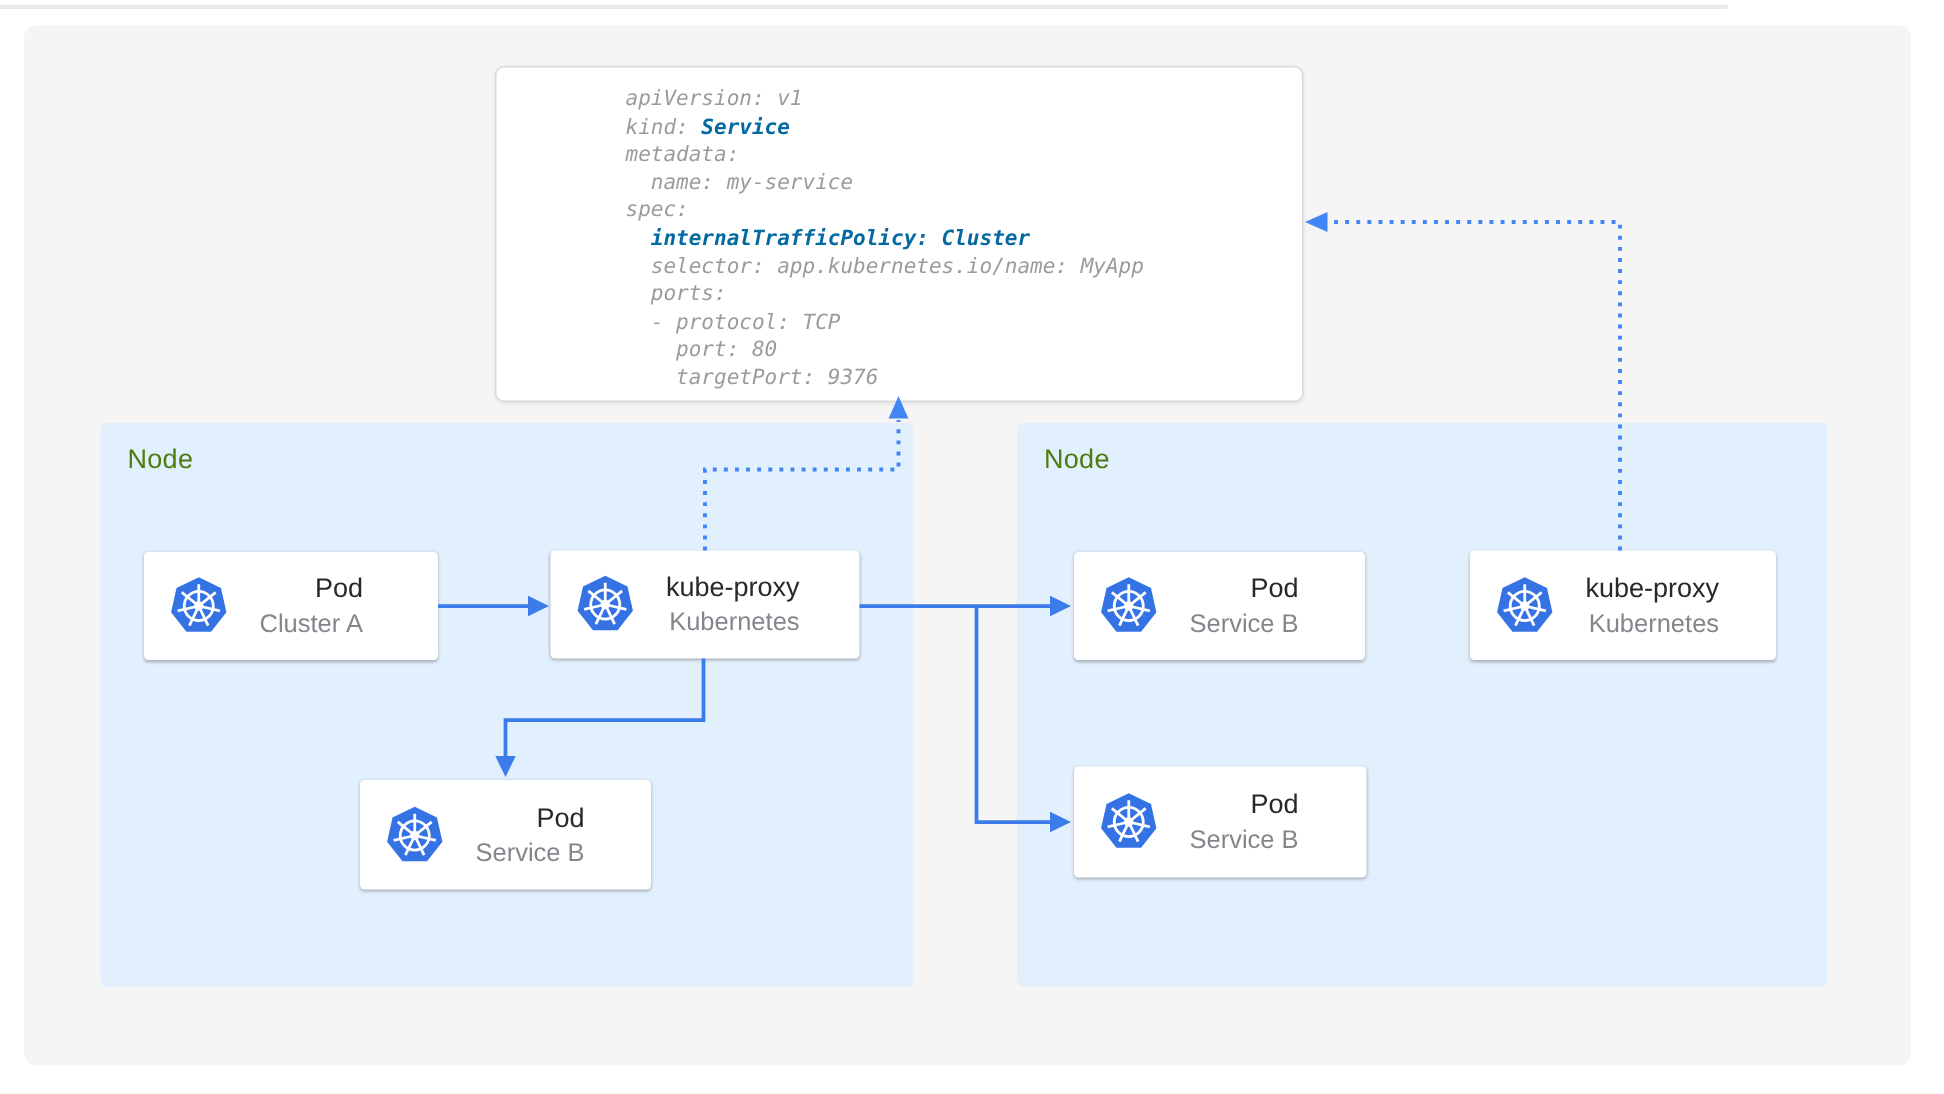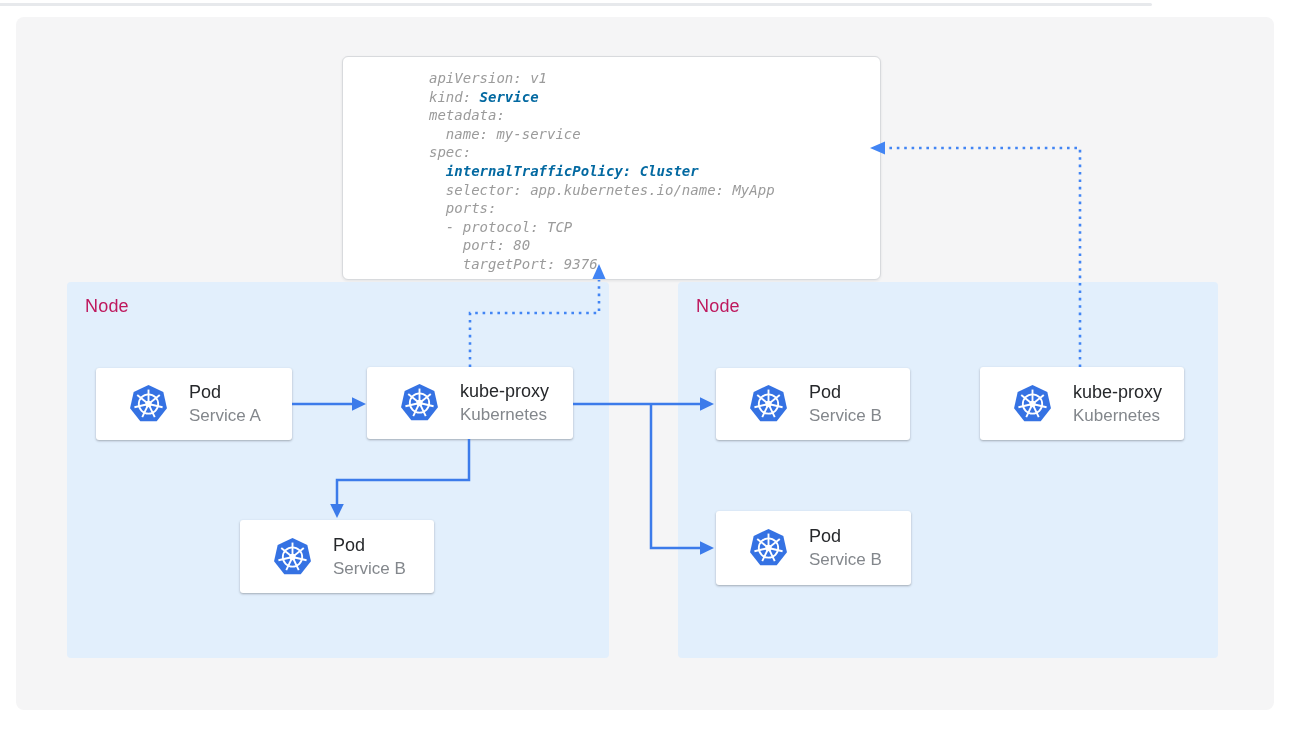--- a/index.html
+++ b/index.html
@@ -10,48 +10,48 @@
   }
   .top-rule{
     position:absolute;left:-8px;top:3px;width:1160px;height:3px;
     background:#e7e9ec;border-radius:3px;
   }
   .panel{
     position:absolute;left:16px;top:17px;width:1258px;height:693px;
     background:#f5f5f6;border-radius:8px;
   }
   .code-panel{
-    position:absolute;left:330px;top:56px;width:539px;height:224px;
+    position:absolute;left:330px;top:44px;width:539px;height:224px;
     background:#ffffff;border:1px solid #d8dadd;border-radius:6px;
     box-shadow:0 1px 3px rgba(0,0,0,0.08);
     box-sizing:border-box;
-    margin-left:12px;
   }
   .code-lines{
     position:absolute;left:86px;top:12px;
     font-family:"DejaVu Sans Mono","Liberation Mono",monospace;
     font-style:italic;font-size:14px;line-height:18.6px;
     color:#9b9b9b;white-space:pre;
   }
   .code-bold{font-weight:bold;color:#0369a1;}
   .node-box{
     position:absolute;top:282px;width:542px;height:376px;
     background:#e2effc;border-radius:4px;
   }
   .node-box.left{left:67px;}
   .node-box.right{left:678px;width:540px;}
   .node-label{
     position:absolute;left:18px;top:14px;
-    font-size:18px;color:#be185d;letter-spacing:.2px;
+    font-size:18px;color:#4d7c0f;letter-spacing:.2px;
   }
   .card{
     position:absolute;background:#ffffff;border-radius:3px;
     box-shadow:0 1px 2px rgba(60,64,67,.28),0 1px 3px rgba(60,64,67,.13);
     display:flex;align-items:center;box-sizing:border-box;
-    padding-left:32px;
+    padding-left:16px;
+    text-align:right;
   }
   .k8s-icon{width:41px;height:42px;flex:0 0 41px;display:block;}
   .card-text{margin-left:20px;}
   .card-title{font-size:18px;color:#26282b;line-height:22px;}
   .card-subtitle{font-size:17px;color:#83878c;line-height:22px;margin-top:2px;}
   .arrow-layer{position:absolute;left:0;top:0;pointer-events:none;}
   .hidden-defs{position:absolute;width:0;height:0;overflow:hidden;}
 </style>
 </head>
 <body>
@@ -89,21 +89,21 @@
 <div class="node-box right">
   <div class="node-label">Node</div>
 </div>
 
 <div class="card" style="left:96px;top:368px;width:196px;height:72px">
   <svg class="k8s-icon">
       <use href="#k8s-sym"></use>
     </svg>
   <div class="card-text">
     <div class="card-title">Pod</div>
-    <div class="card-subtitle">Service A</div>
+    <div class="card-subtitle">Cluster A</div>
   </div>
 </div>
 
 <div class="card" style="left:367px;top:367px;width:206px;height:72px">
   <svg class="k8s-icon">
       <use href="#k8s-sym"></use>
     </svg>
   <div class="card-text">
     <div class="card-title">kube-proxy</div>
     <div class="card-subtitle">Kubernetes</div>

